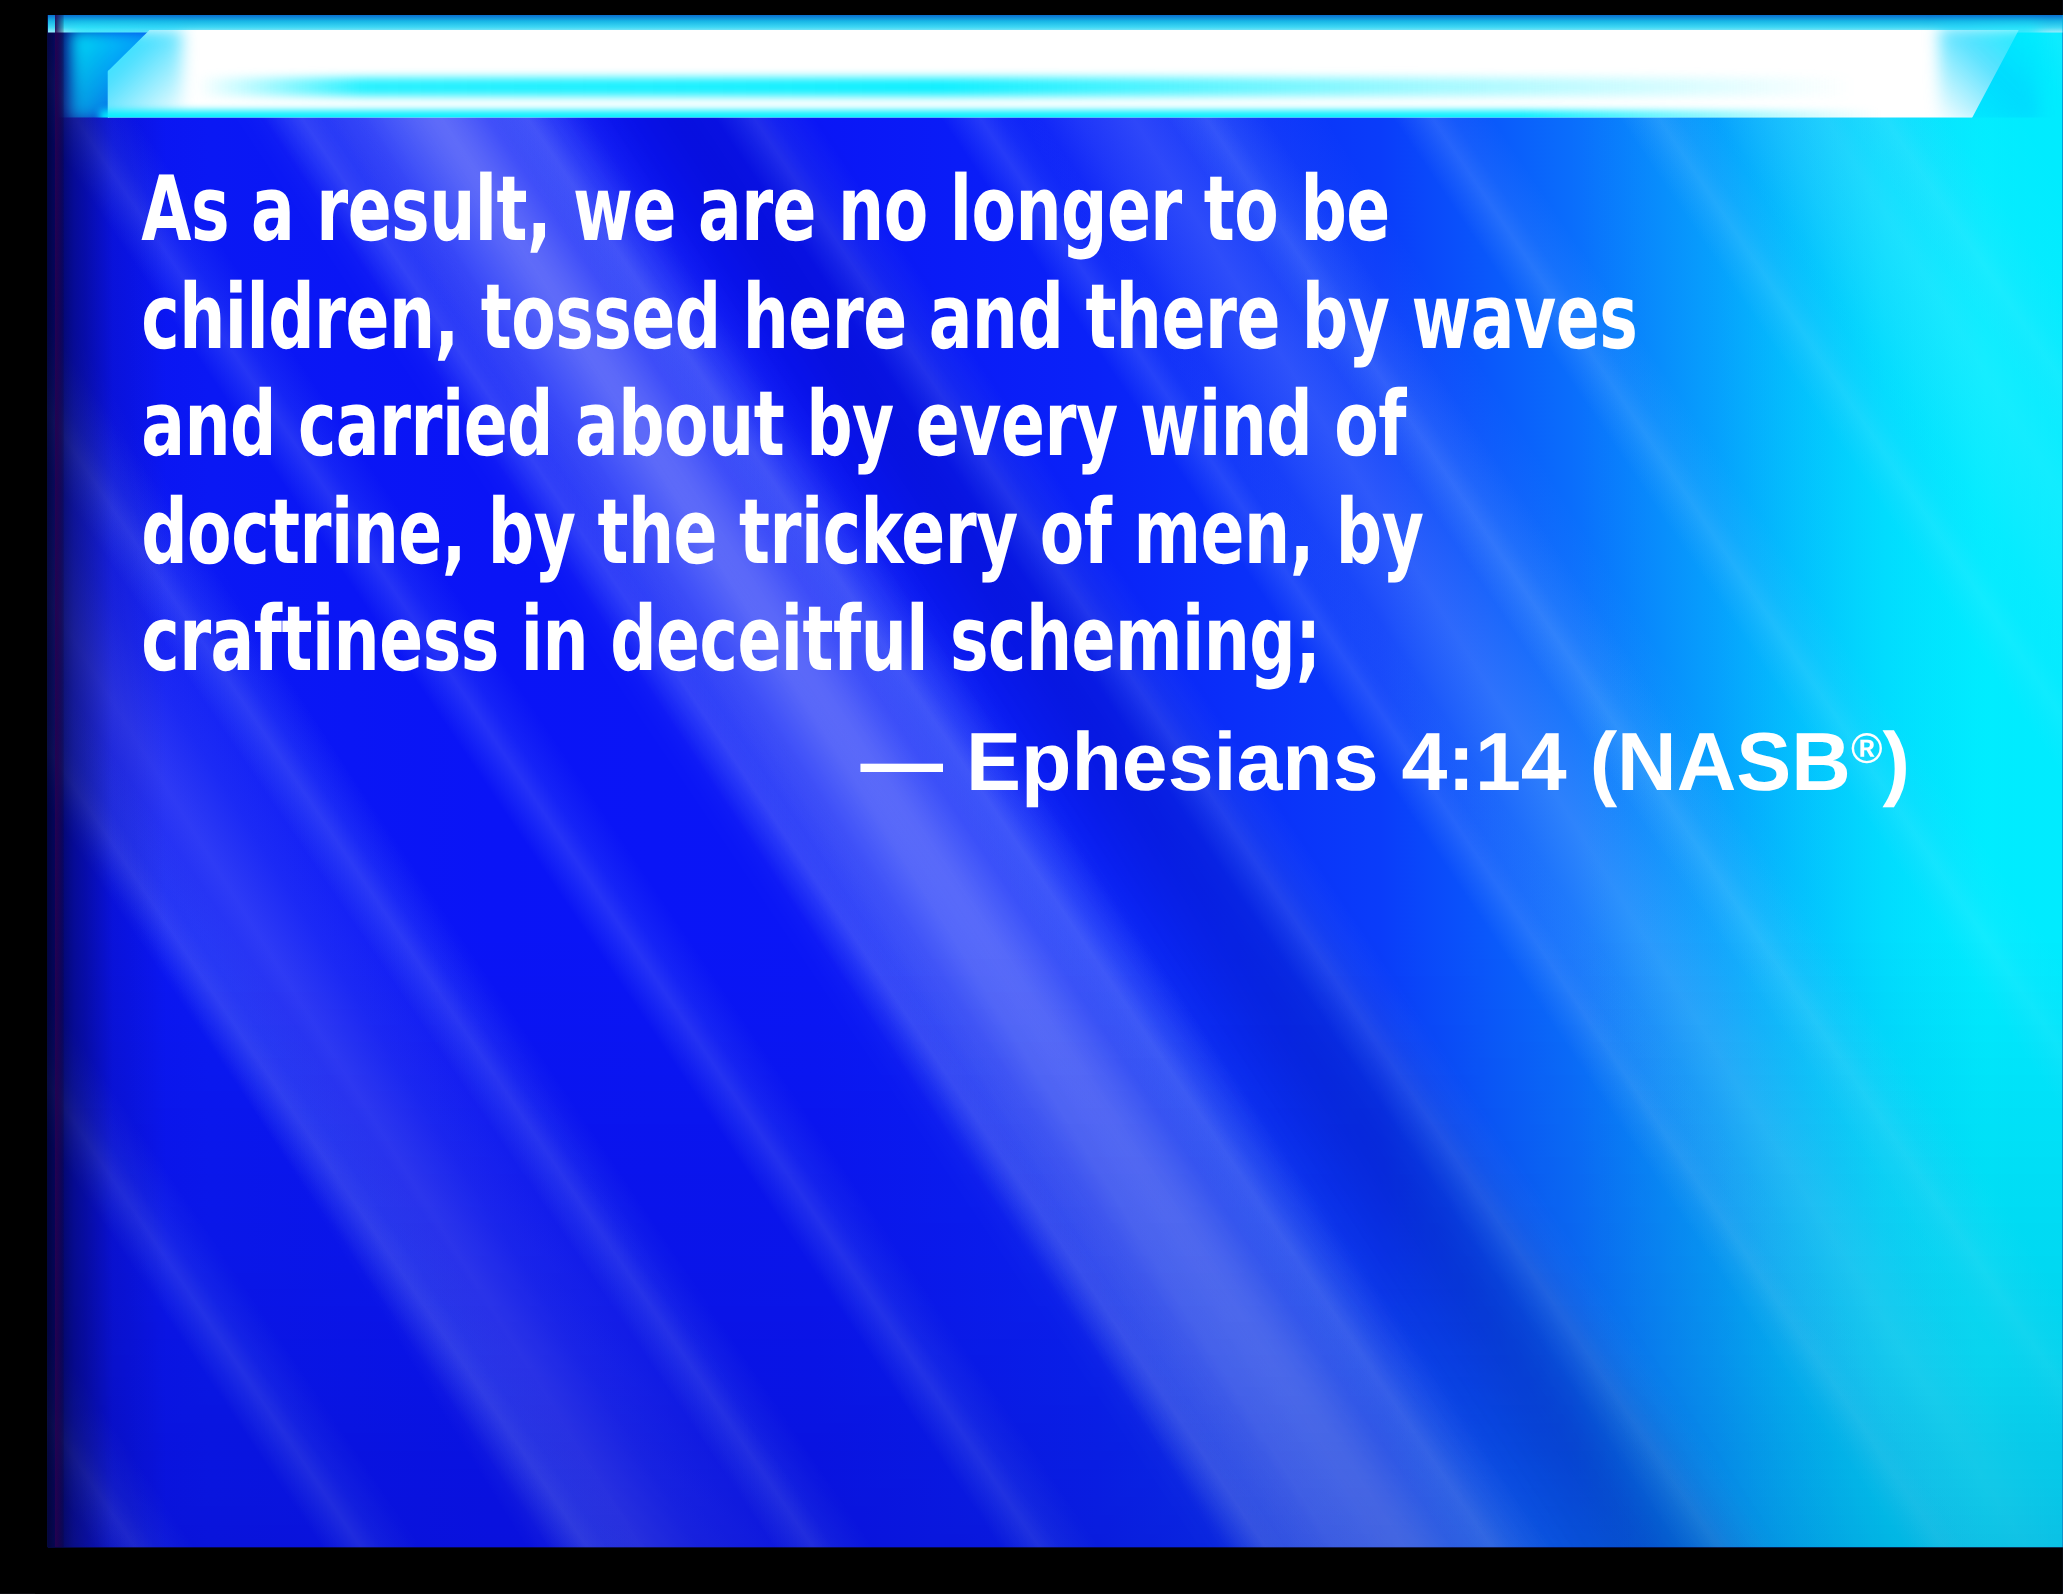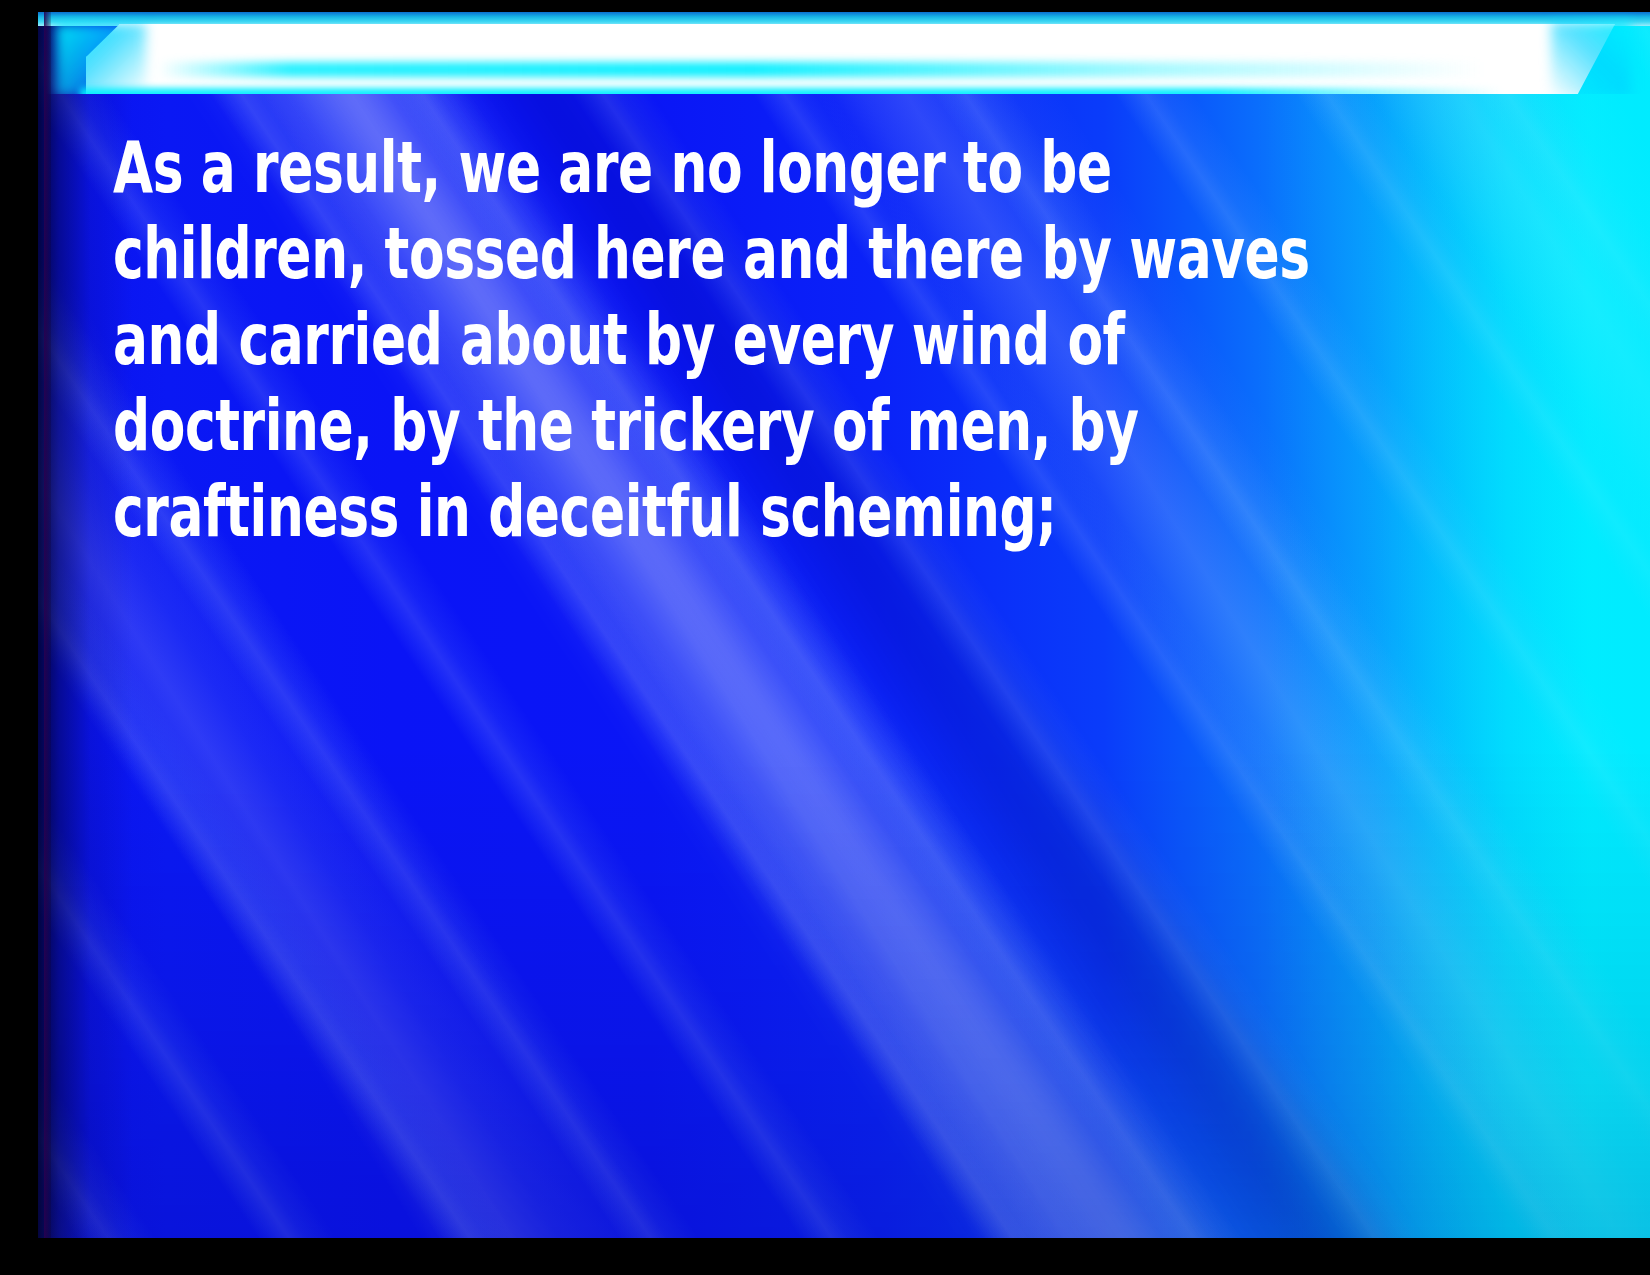--- a/index.html
+++ b/index.html
@@ -309,19 +309,20 @@
       <div class="aqua-under"></div>
     </div>
 
     <div class="verse-block">
       <div class="verse-line">As a result, we are no longer to be</div>
       <div class="verse-line">children, tossed here and there by waves</div>
       <div class="verse-line">and carried about by every wind of</div>
       <div class="verse-line">doctrine, by the trickery of men, by</div>
       <div class="verse-line">craftiness in deceitful scheming;</div>
 
+      <div class="citation-line"><span>—</span>&nbsp;<span>Ephesians</span>&nbsp;<span>4:14</span>&nbsp;<span>(NASB</span><sup>®</sup><span>)</span></div>
     </div>
 
     <div class="frame-inner-tint"></div>
   </div>
 
   <div class="frame"></div>
 </div>
 
 </body></html>

